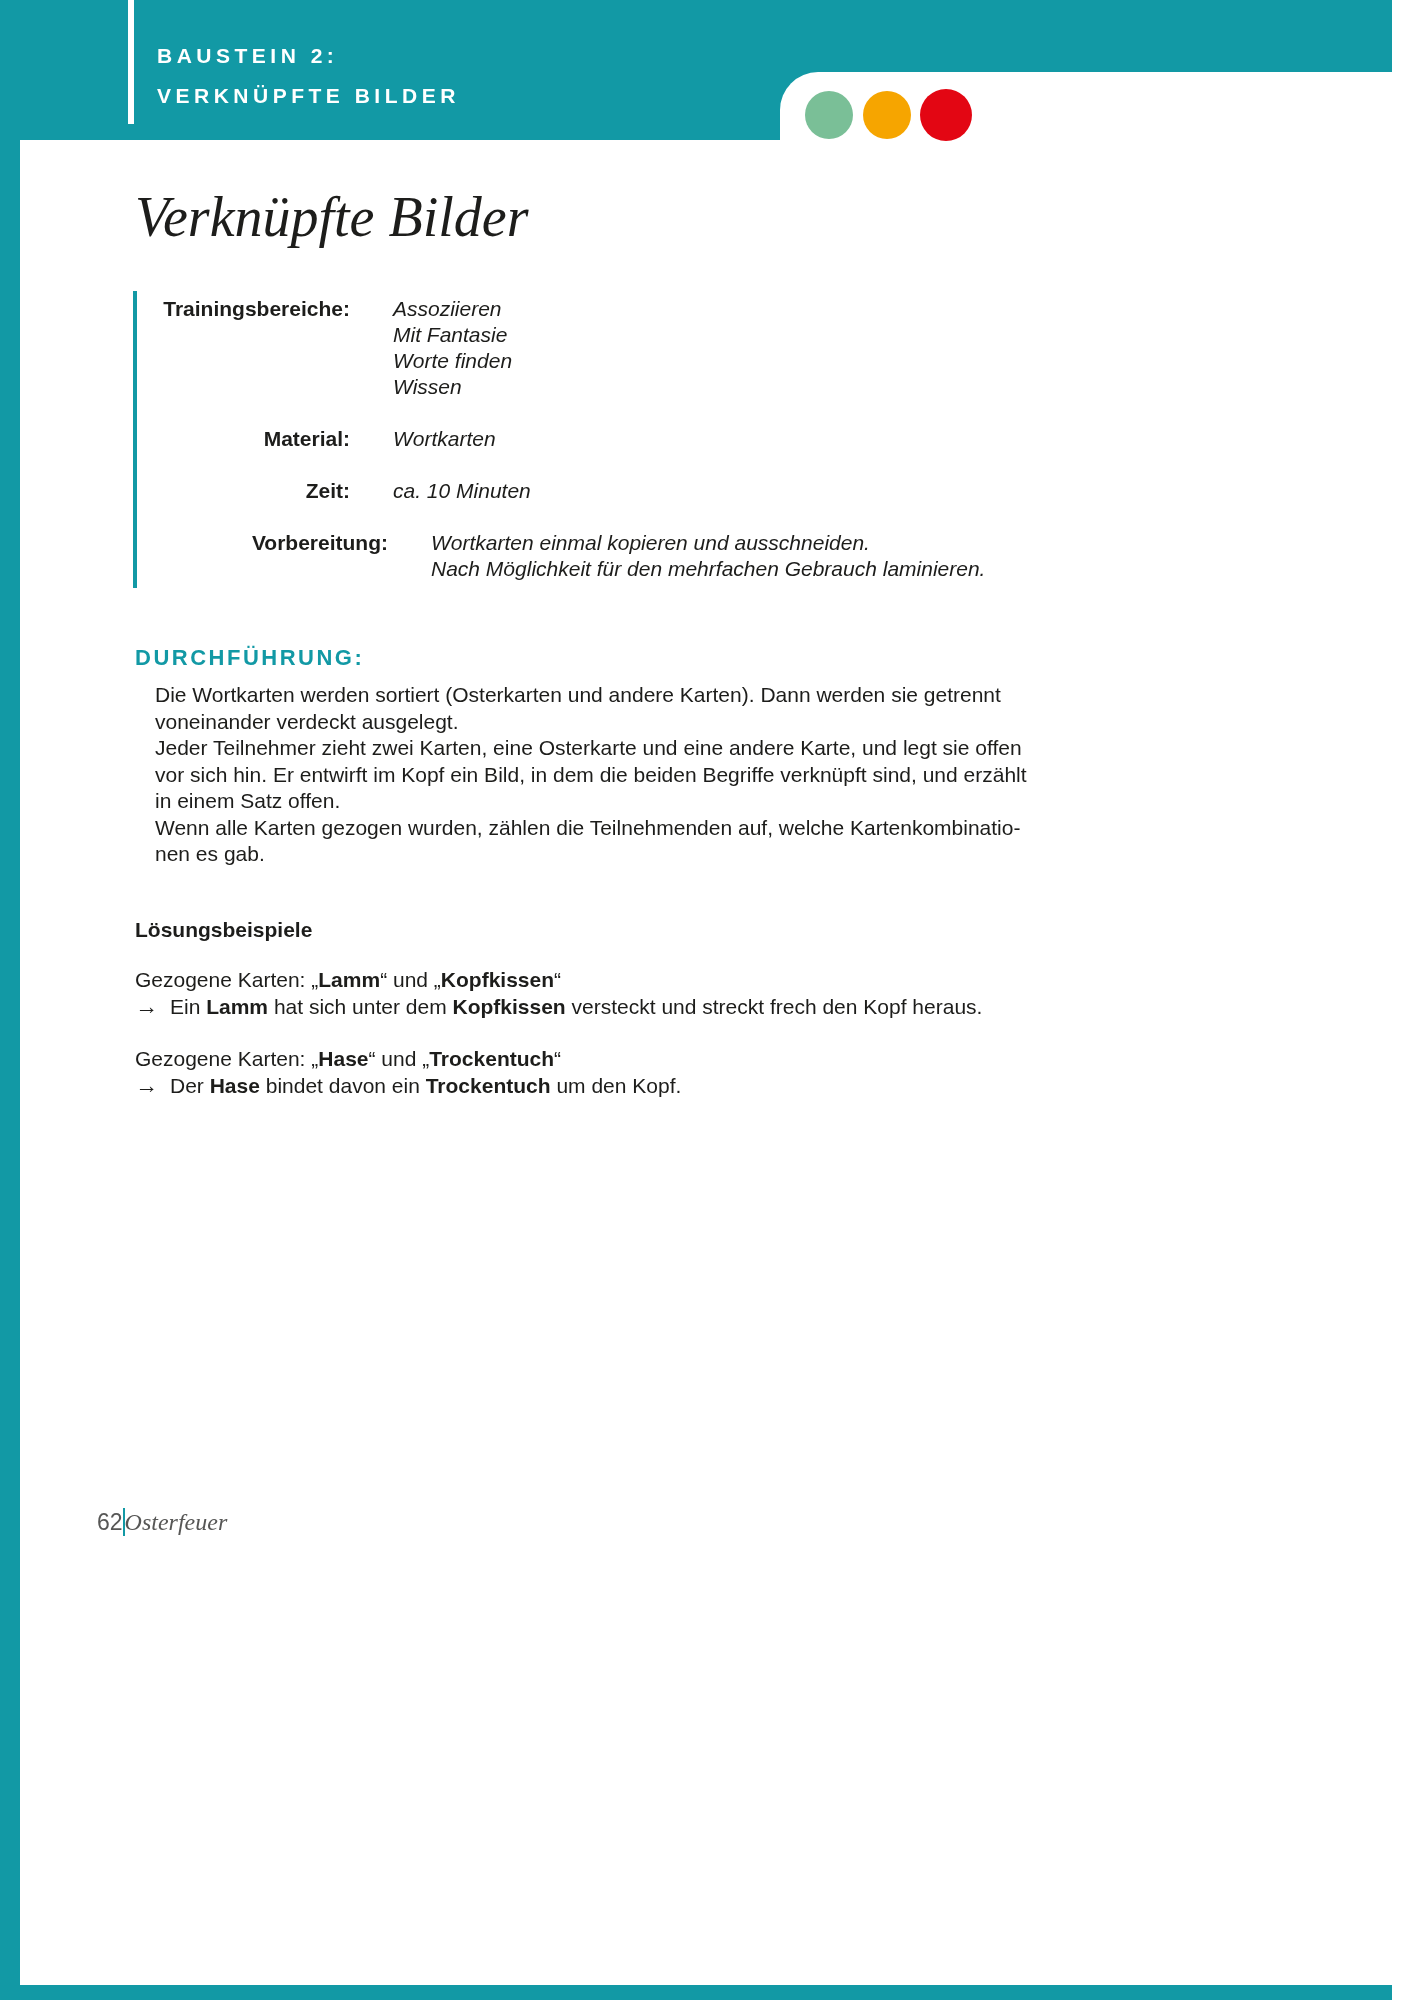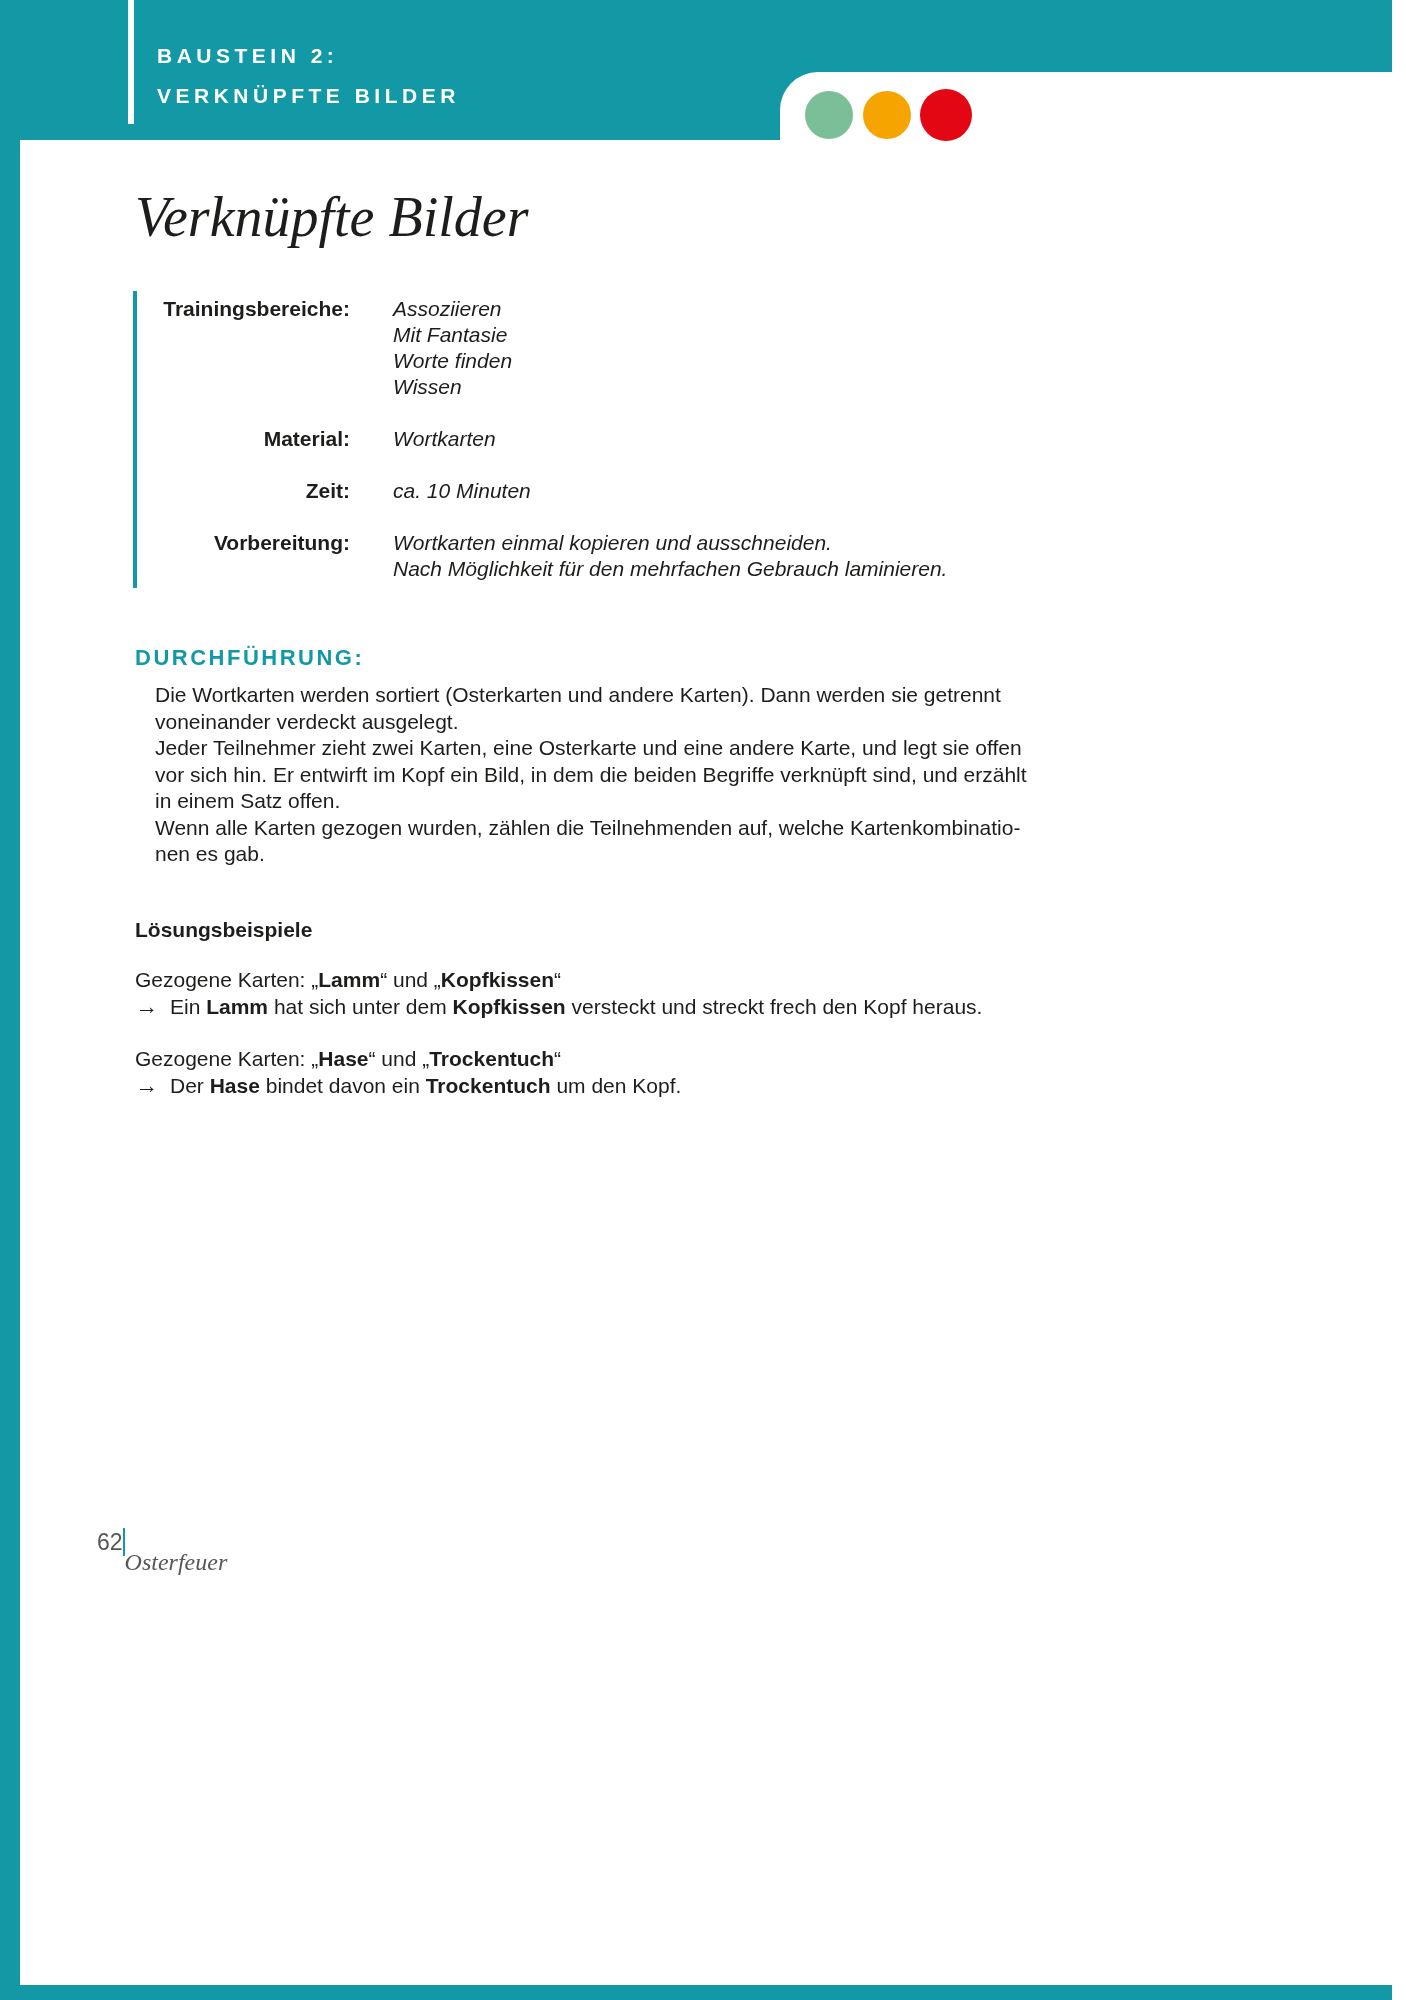--- a/index.html
+++ b/index.html
@@ -56,21 +56,21 @@
   
   .info-block {
     position:absolute; left:133px; top:291px; width:940px;
     border-left:4px solid var(--teal, #1299a5);
     padding:5px 0 6px 0;
   }
   .info-row {
     display:grid; grid-template-columns:213px 1fr; column-gap:43px;
     font-size:21px; line-height:26px; margin-bottom:26px;
   }
-  .info-row:last-child { margin-bottom:0; }
+  .info-row:last-child { margin-bottom:0;padding-left:38px; }
   .info-label { font-weight:bold; text-align:right; white-space:nowrap; }
   .info-value div { white-space:nowrap;font-style:italic; }
 
   
   .section-heading {
     position:absolute; left:135px; top:645px;
     color:var(--teal, #1299a5); font-weight:bold; font-size:22px;
     letter-spacing:2.5px; white-space:nowrap;
   }
   .body-text {
@@ -96,21 +96,21 @@
   .bold { font-weight:bold; }
 
   
   .footer {
     position:absolute; left:97px; top:1508px;
     display:flex; align-items:center; 
     color:var(--footer-text, #575756); font-size:23px;
   }
   .footer-divider { width:2px; height:28px; background:var(--teal, #1299a5); }
   .footer-title {
-    font-family:"Liberation Serif", serif; font-style:italic; font-size:24px;margin-top:41px;
+    font-family:"Liberation Serif", serif; font-style:italic; font-size:24px;
   }
 </style>
 </head>
 <body>
 
 <div class="page">
 
   <div class="header-band">
     <div class="header-divider"></div>
     <div class="header-title">

